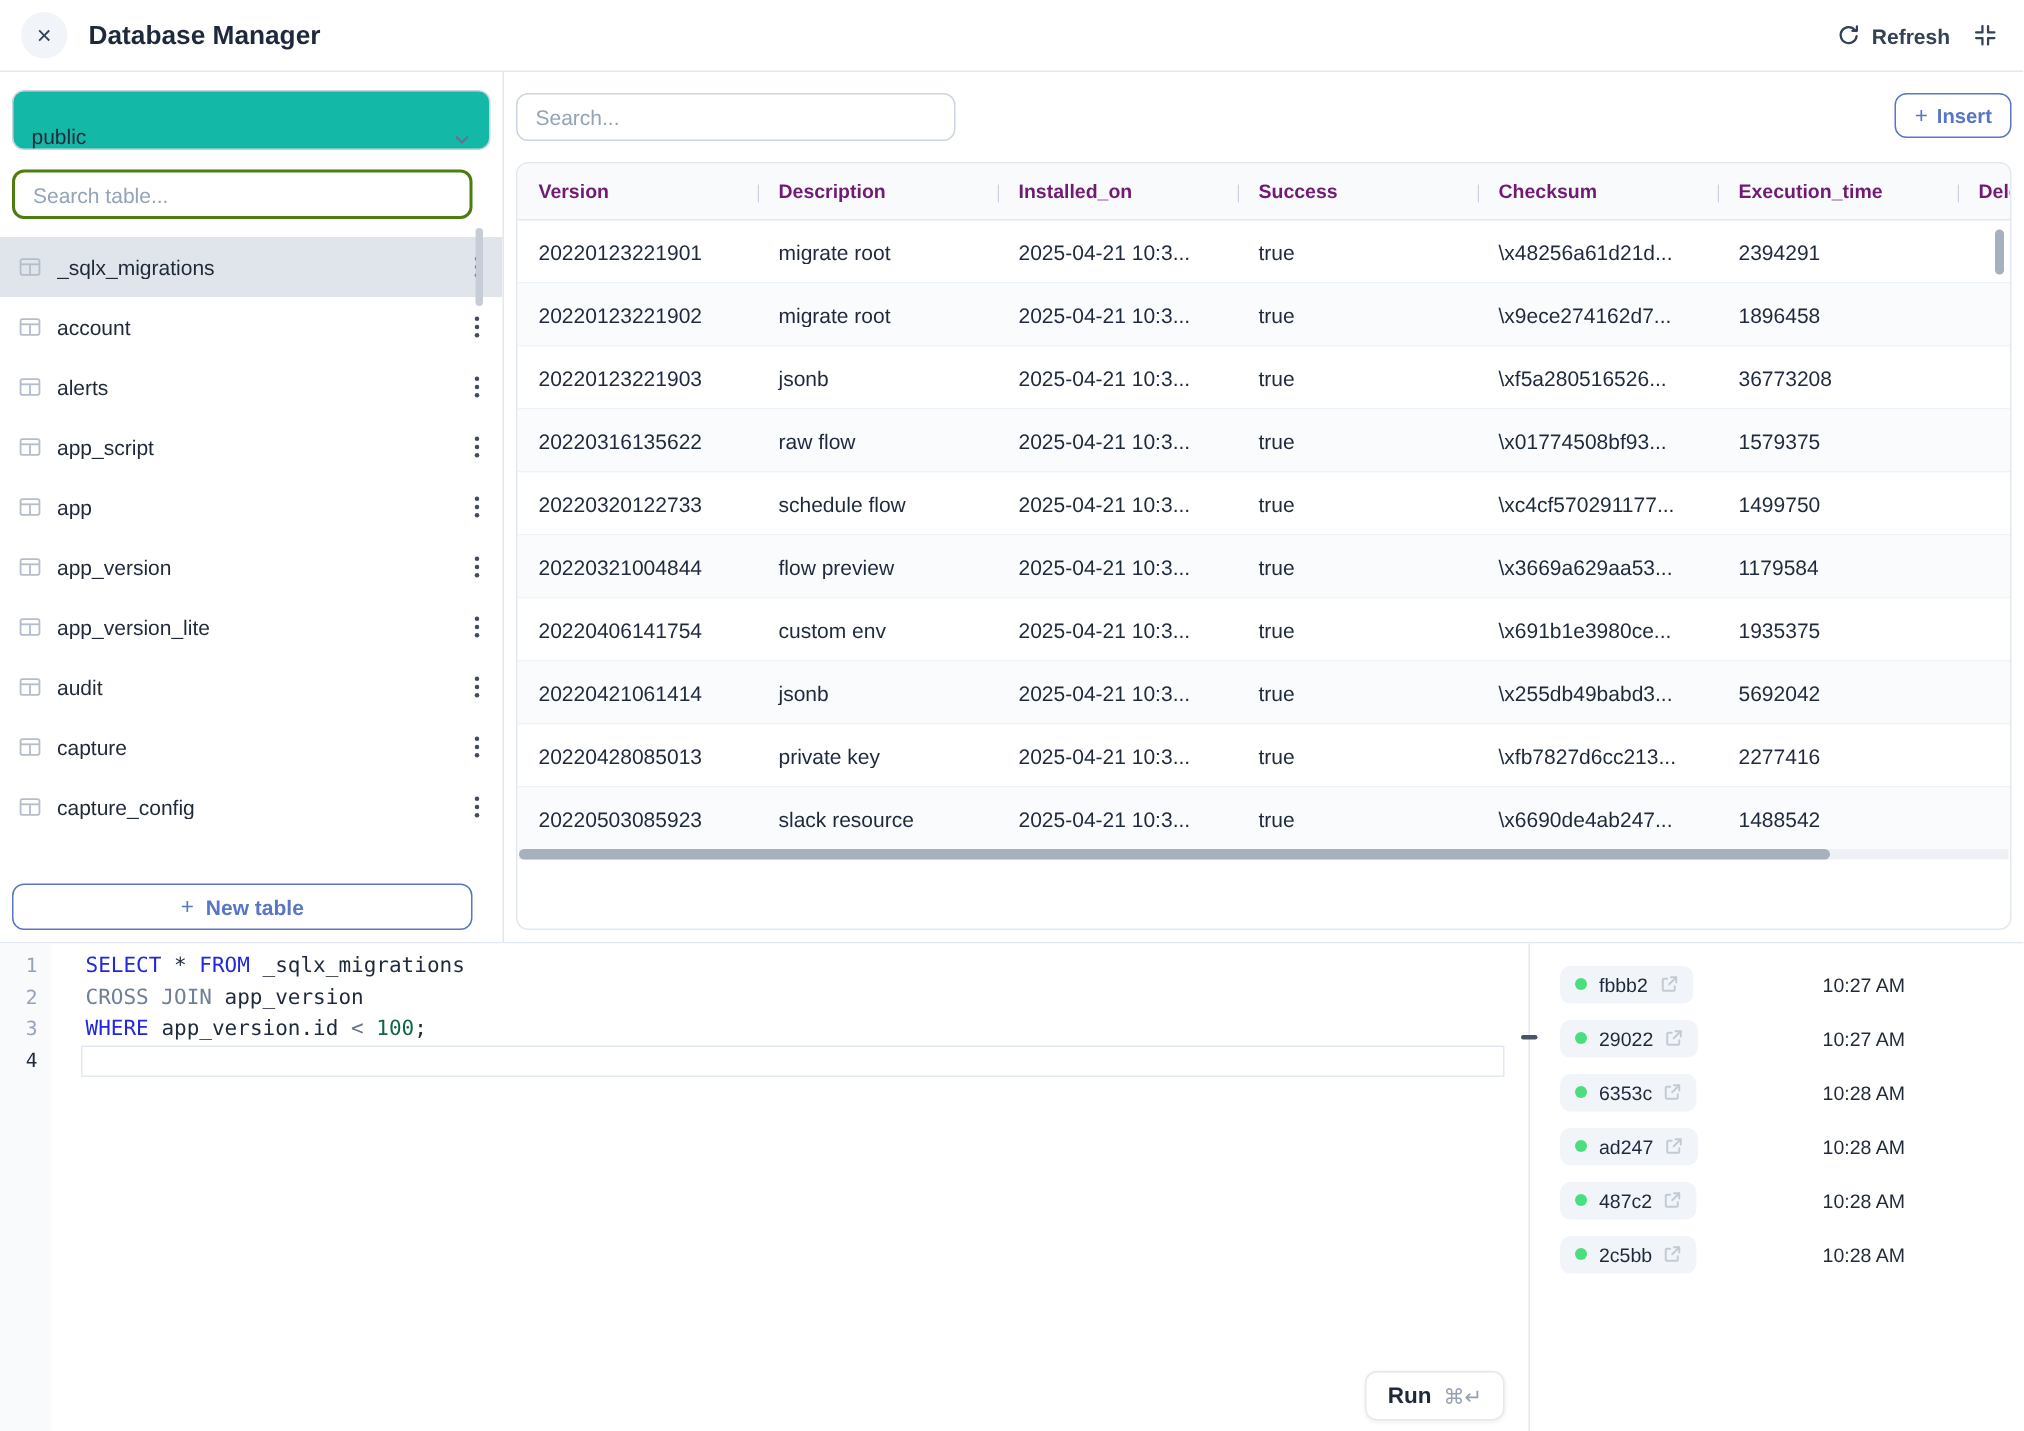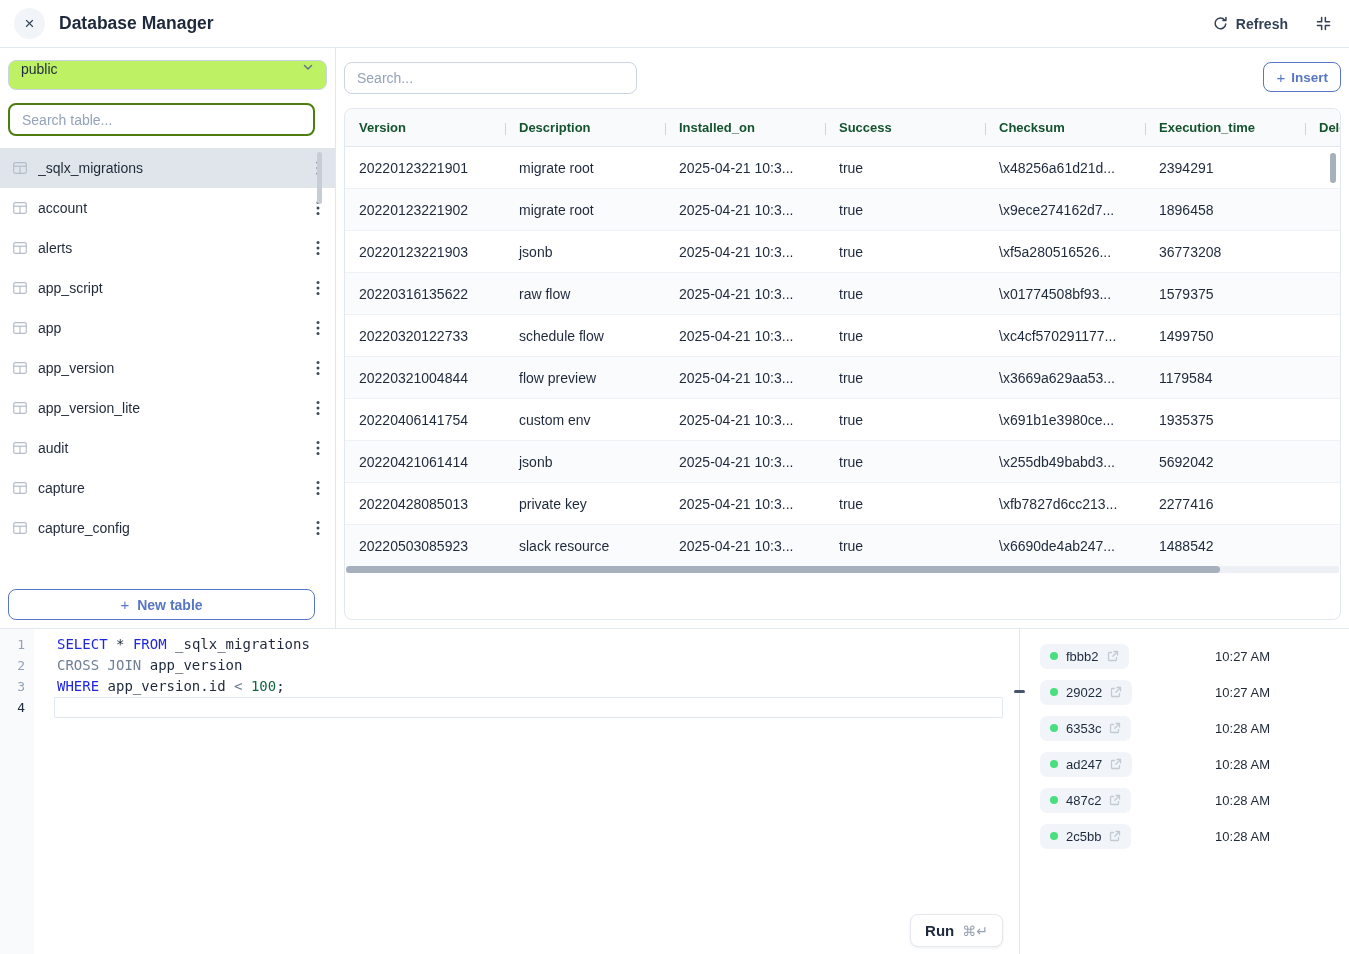--- a/index.html
+++ b/index.html
@@ -11,34 +11,34 @@
     font-family:"Liberation Sans", sans-serif; color:var(--text);}
   svg{display:block;}
 
   
   .topbar{height:48px; display:flex; align-items:center; padding:0 18px 0 14px;
     border-bottom:1px solid var(--border);}
   .close-btn{width:31px; height:31px; border-radius:50%; background:#f1f5f9; border:none;
     font-size:17px; color:#334155; display:flex; align-items:center; justify-content:center;
     cursor:pointer; margin-right:14px;}
   .app-title{font-size:17.5px; font-weight:700; color:#1e293b;}
-  .topbar-right{margin-left:auto; display:flex; align-items:center; gap:28px;}
+  .topbar-right{margin-left:auto; display:flex; align-items:center; gap:16px;}
   .refresh-btn{display:flex; align-items:center; gap:8px; background:none; border:none;
     font-size:14px; font-weight:600; color:#334155; cursor:pointer;
     font-family:"Liberation Sans",sans-serif;}
   .icon-stroke{stroke:#334155; fill:none; stroke-width:1.6; stroke-linecap:round; stroke-linejoin:round;}
 
   
   .content{display:flex; height:580px;}
 
   
   .sidebar{width:336px; border-right:1px solid var(--border); position:relative; flex:none;}
-  .schema-select{margin:12px 8px 0 8px; height:30px; border:1px solid #cbd5e1; border-radius:8px;
-    display:flex; align-items:flex-start; justify-content:space-between; padding:0 12px;
-    font-size:14px; color:#1e293b; background:#bef264; cursor:pointer;}
+  .schema-select{margin:12px 8px 0 8px; height:40px; border:1px solid #cbd5e1; border-radius:8px;
+    display:flex; align-items:flex-end; justify-content:space-between; padding:0 12px;
+    font-size:14px; color:#1e293b; background:#14b8a6; cursor:pointer;}
   .table-search{margin:13px 8px 0 8px; width:307px; height:33px; border:2px solid #4d7c0f;
     border-radius:8px; padding:0 12px; font-size:14px; color:#1e293b; outline:none;
     font-family:"Liberation Sans",sans-serif;}
   input::placeholder{color:var(--muted);}
   .table-list{margin-top:12px; height:434px; overflow:hidden;}
   .side-item{height:40px; display:flex; align-items:center; gap:10px; padding:0 15px 0 12px;
     cursor:pointer;}
   .side-item.selected{background:#dfe5eb;}
   .tbl-ico{stroke:#b4bdc9; fill:none; stroke-width:1.2;}
   .side-label{font-size:14px; color:#1f2937; flex:1; white-space:nowrap; overflow:hidden;}
@@ -60,21 +60,21 @@
   .insert-btn{height:30px; padding:0 12px; background:#fff; border:1px solid var(--accent);
     border-radius:8px; color:var(--accent); font-size:13.5px; font-weight:600; display:flex;
     align-items:center; gap:6px; cursor:pointer; font-family:"Liberation Sans",sans-serif;}
   .insert-btn .plus{font-size:15px; font-weight:400;}
 
   .table-card{position:relative; margin:0 8px; height:512px; border:1px solid var(--border);
     border-radius:8px; overflow:hidden; background:#fff;}
   .thead{display:flex; height:38px; background:#f8fafc; border-bottom:1px solid var(--border);
     align-items:center; overflow:hidden;}
   .hcell{flex:0 0 160px; width:160px; padding-left:14px; font-size:13px; font-weight:700;
-    color:#14532d; position:relative; white-space:nowrap; overflow:hidden; cursor:pointer;}
+    color:#701a75; position:relative; white-space:nowrap; overflow:hidden; cursor:pointer;}
   .hcell + .hcell::before{content:''; position:absolute; left:0; top:3px; height:16px;
     width:1px; background:#cbd5e1;}
   .tbody{position:absolute; top:38px; left:0; right:0; bottom:53px; overflow:hidden;}
   .trow{display:flex; height:42px; align-items:center; border-bottom:1px solid #eef1f5;
     background:#fff; cursor:pointer;}
   .trow:nth-child(even){background:#fafbfd;}
   .tcell{flex:0 0 160px; width:160px; padding-left:14px; font-size:14px; color:#1e293b;
     white-space:nowrap; overflow:hidden;}
   .v-scrollbar{position:absolute; right:4px; top:44px; width:6px; height:30px;
     background:#a7b0bd; border-radius:3px;}

